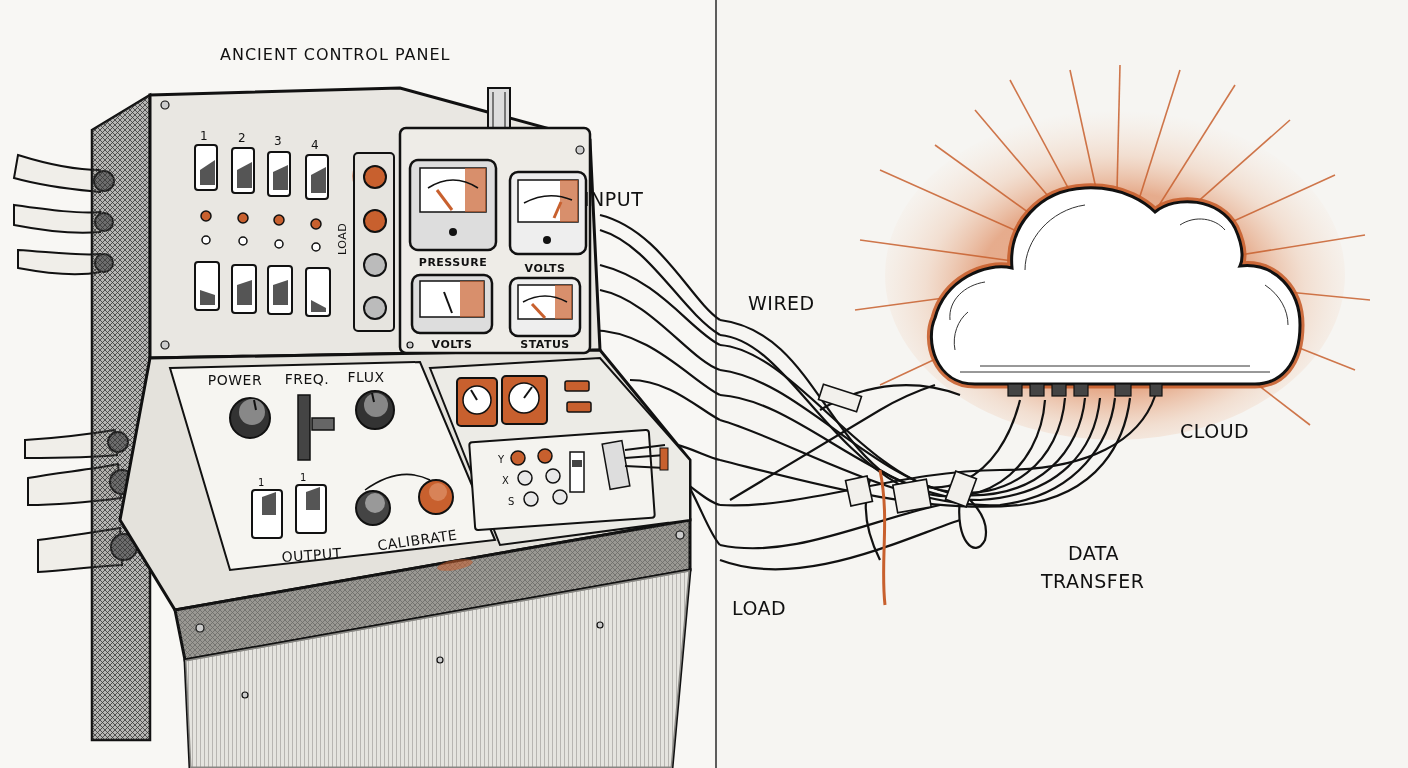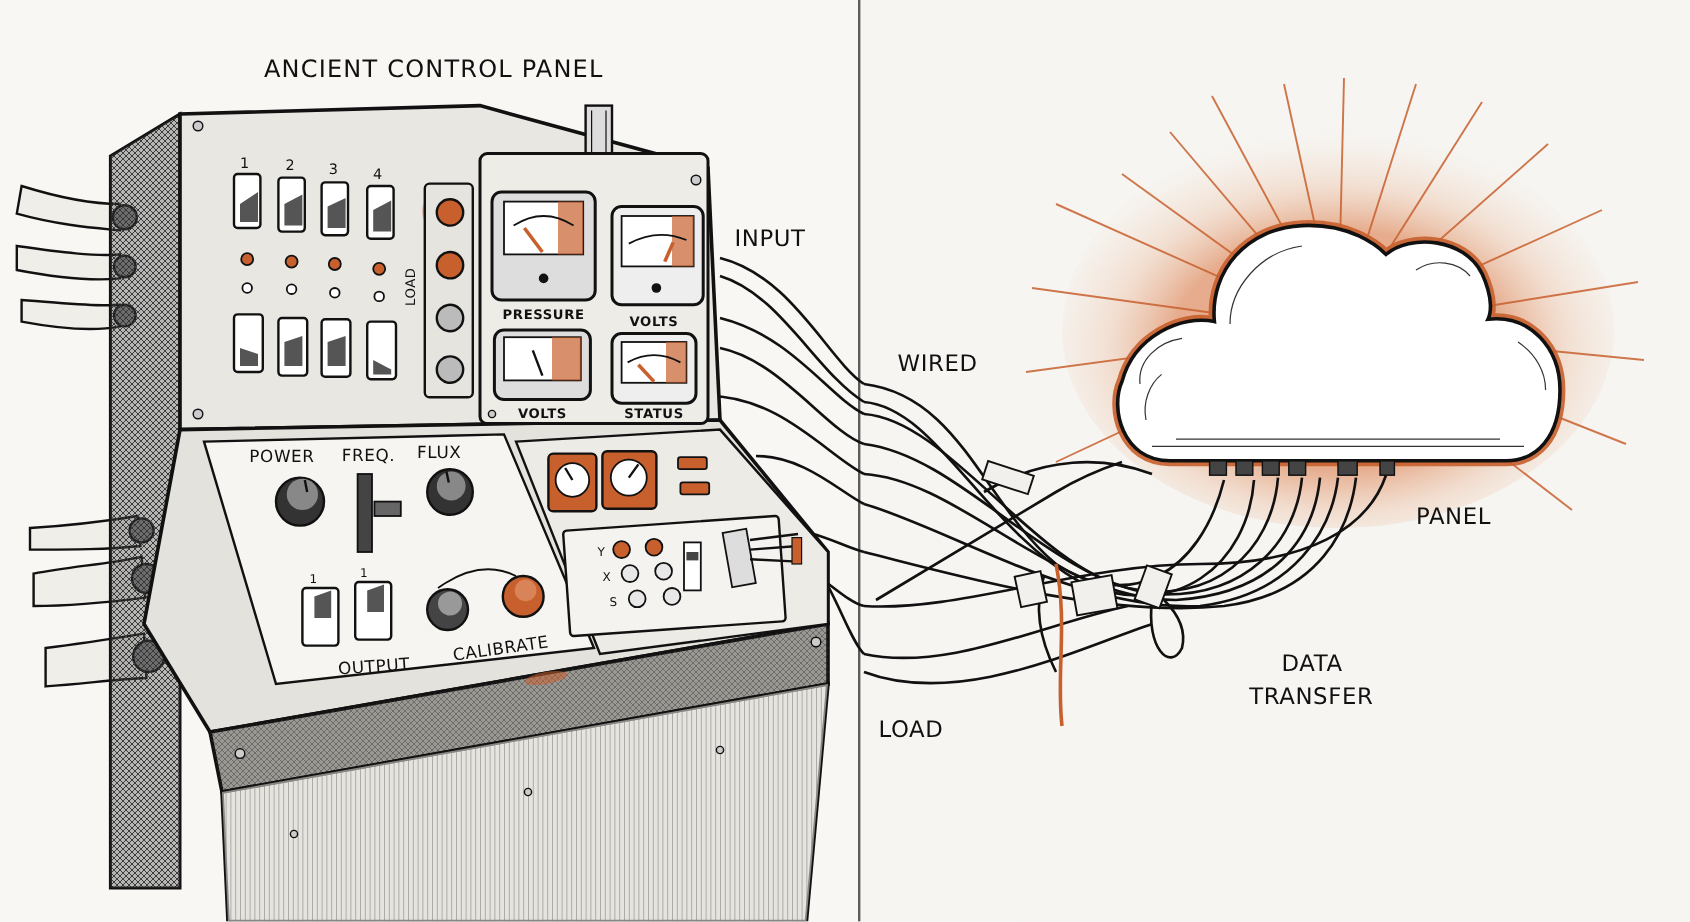--- a/index.html
+++ b/index.html
@@ -4,21 +4,21 @@
 <style>
   html,body{margin:0;padding:0;background:#f7f6f3;}
   body{width:1408px;height:768px;overflow:hidden;position:relative;font-family:"DejaVu Sans",sans-serif;}
   #stage{position:absolute;left:0;top:0;width:1408px;height:768px;}
   .page-left{position:absolute;left:0;top:0;width:716px;height:768px;background:#f8f7f4;}
   .page-right{position:absolute;left:716px;top:0;width:692px;height:768px;background:#f6f5f2;}
   .spine{position:absolute;left:715px;top:0;width:2px;height:768px;background:#2a2a2a;opacity:.75;}
   svg{position:absolute;left:0;top:0;}
   .lbl{font-family:"DejaVu Sans",sans-serif;fill:#111;letter-spacing:.5px;}
   .callout{position:absolute;font-family:"DejaVu Sans",sans-serif;color:#111;font-size:19px;letter-spacing:.5px;line-height:26px;white-space:nowrap;}
-  .title{position:absolute;font-family:"DejaVu Sans",sans-serif;color:#111;font-size:20px;letter-spacing:1px;white-space:nowrap;}
+  .title{position:absolute;font-family:"DejaVu Sans",sans-serif;color:#111;font-size:16px;letter-spacing:1px;white-space:nowrap;}
 </style>
 </head>
 <body>
 
 <div id="stage">
   <div class="page-left"></div>
   <div class="page-right"></div>
   <div class="spine"></div>
 
   <svg width="1408" height="768" viewBox="0 0 1408 768">
@@ -325,19 +325,19 @@
       <circle cx="165" cy="345" r="4"></circle>
         <circle cx="200" cy="628" r="4"></circle>
         <circle cx="680" cy="535" r="4"></circle>
       <circle cx="245" cy="695" r="3"></circle>
         <circle cx="440" cy="660" r="3"></circle>
         <circle cx="600" cy="625" r="3"></circle>
     </g>
   </svg>
 
   <div class="title" style="left:220px;top:45px;">ANCIENT CONTROL PANEL</div>
-  <div class="callout" style="left:612px;top:186px;">INPUT</div>
+  <div class="callout" style="left:584px;top:186px;">INPUT</div>
   <div class="callout" style="left:748px;top:290px;">WIRED</div>
-  <div class="callout" style="left:1180px;top:418px;">PANEL</div>
+  <div class="callout" style="left:1180px;top:418px;">CLOUD</div>
   <div class="callout" style="left:1068px;top:540px;">DATA</div>
   <div class="callout" style="left:1041px;top:568px;text-align:right;">TRANSFER</div>
   <div class="callout" style="left:732px;top:595px;">LOAD</div>
 </div>
 
 </body></html>

